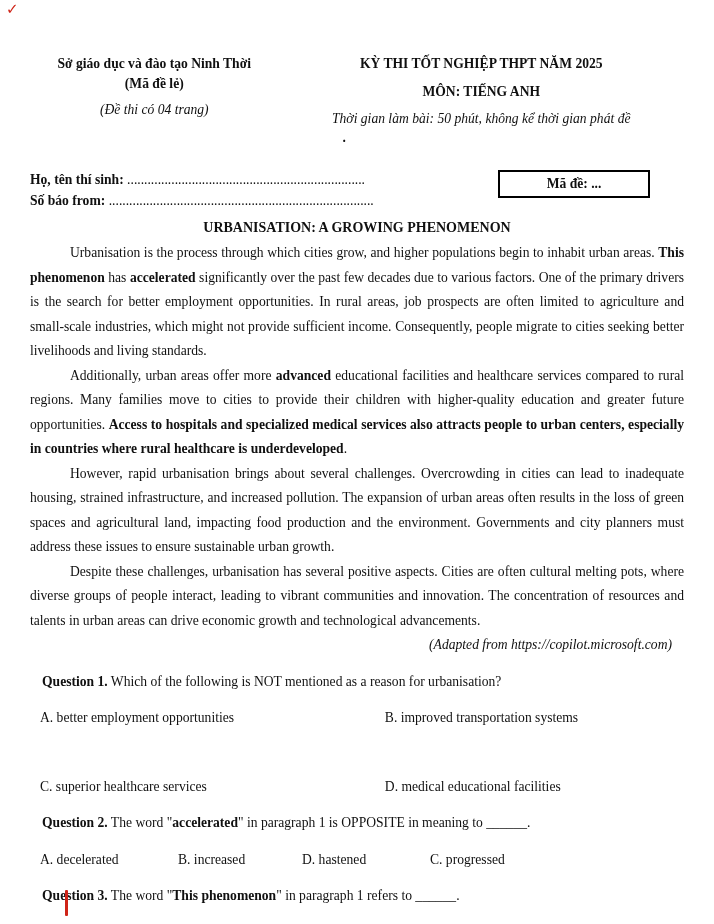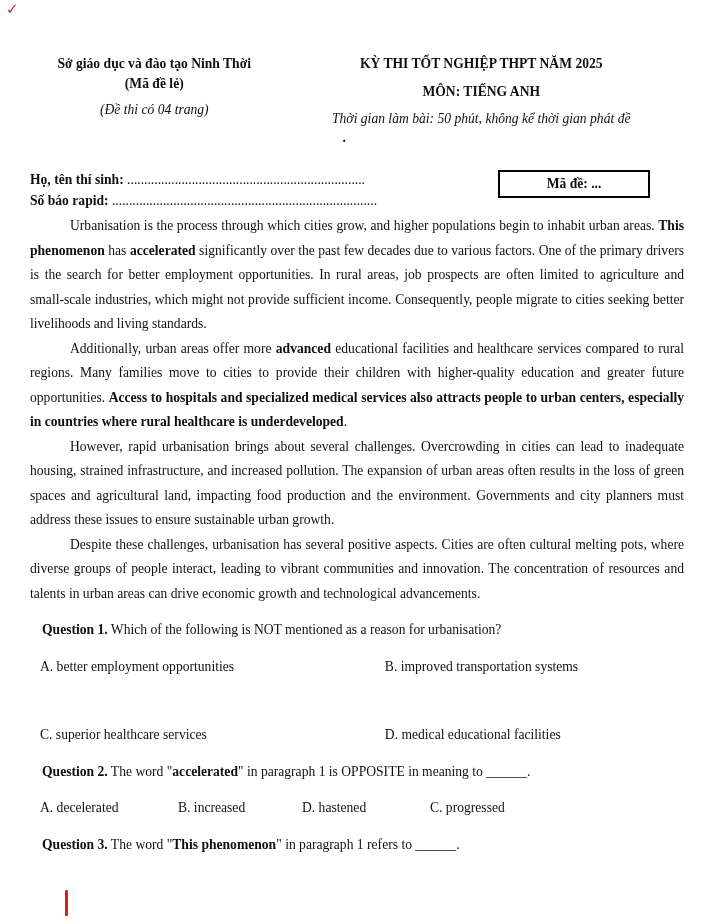--- a/index.html
+++ b/index.html
@@ -84,34 +84,36 @@
       <div class="bold">KỲ THI TỐT NGHIỆP THPT NĂM 2025</div>
       <div class="bold subject-line">MÔN: TIẾNG ANH</div>
       <div class="duration-line">Thời gian làm bài: 50 phút, không kể thời gian phát đề</div>
       <div class="stray-dot">.</div>
     </div>
   </div>
 
   <div class="candidate">
     <div class="cand-lines">
       <div class="cand-row"><span class="bold">Họ, tên thí sinh:</span> <span>......................................................................</span></div>
-      <div class="cand-row"><span class="bold">Số  báo  rapid:</span> <span>..............................................................................</span></div>
+      <div class="cand-row"><span class="bold">Số  báo  from:</span> <span>..............................................................................</span></div>
     </div>
     <div class="code-box">Mã đề: ...</div>
   </div>
 
 
+  <h3 class="title">URBANISATION: A GROWING PHENOMENON</h3>
 
   <div class="passage">
     <p><span>Urbanisation is the process through which cities grow, and higher populations begin to inhabit urban areas. </span><b>This phenomenon</b><span> has </span><b>accelerated</b><span> significantly over the past few decades due to various factors. One of the primary drivers is the search for better employment opportunities. In rural areas, job prospects are often limited to agriculture and small-scale industries, which might not provide sufficient income. Consequently, people migrate to cities seeking better livelihoods and living standards.</span></p>
     <p><span>Additionally, urban areas offer more </span><b>advanced</b><span> educational facilities and healthcare services compared to rural regions. Many families move to cities to provide their children with higher-quality education and greater future opportunities. </span><b>Access to hospitals and specialized medical services also attracts people to urban centers, especially in countries where rural healthcare is underdeveloped</b><span>.</span></p>
     <p><span>However, rapid urbanisation brings about several challenges. Overcrowding in cities can lead to inadequate housing, strained infrastructure, and increased pollution. The expansion of urban areas often results in the loss of green spaces and agricultural land, impacting food production and the environment. Governments and city planners must address these issues to ensure sustainable urban growth.</span></p>
     <p><span>Despite these challenges, urbanisation has several positive aspects. Cities are often cultural melting pots, where diverse groups of people interact, leading to vibrant communities and innovation. The concentration of resources and talents in urban areas can drive economic growth and technological advancements.</span></p>
   </div>
 
+  <p class="source">(Adapted from https://copilot.microsoft.com)</p>
 
   <div class="questions">
     <p class="q"><b>Question 1.</b><span> Which of the following is NOT mentioned as a reason for urbanisation?</span></p>
     <div class="opts2">
       <div>A. better employment opportunities</div>
       <div>B. improved transportation systems</div>
       <div>C. superior healthcare services</div>
       <div>D. medical educational facilities</div>
     </div>
     <p class="q"><b>Question 2.</b><span> The word "</span><b>accelerated</b><span>" in paragraph 1 is OPPOSITE in meaning to ______.</span></p>

